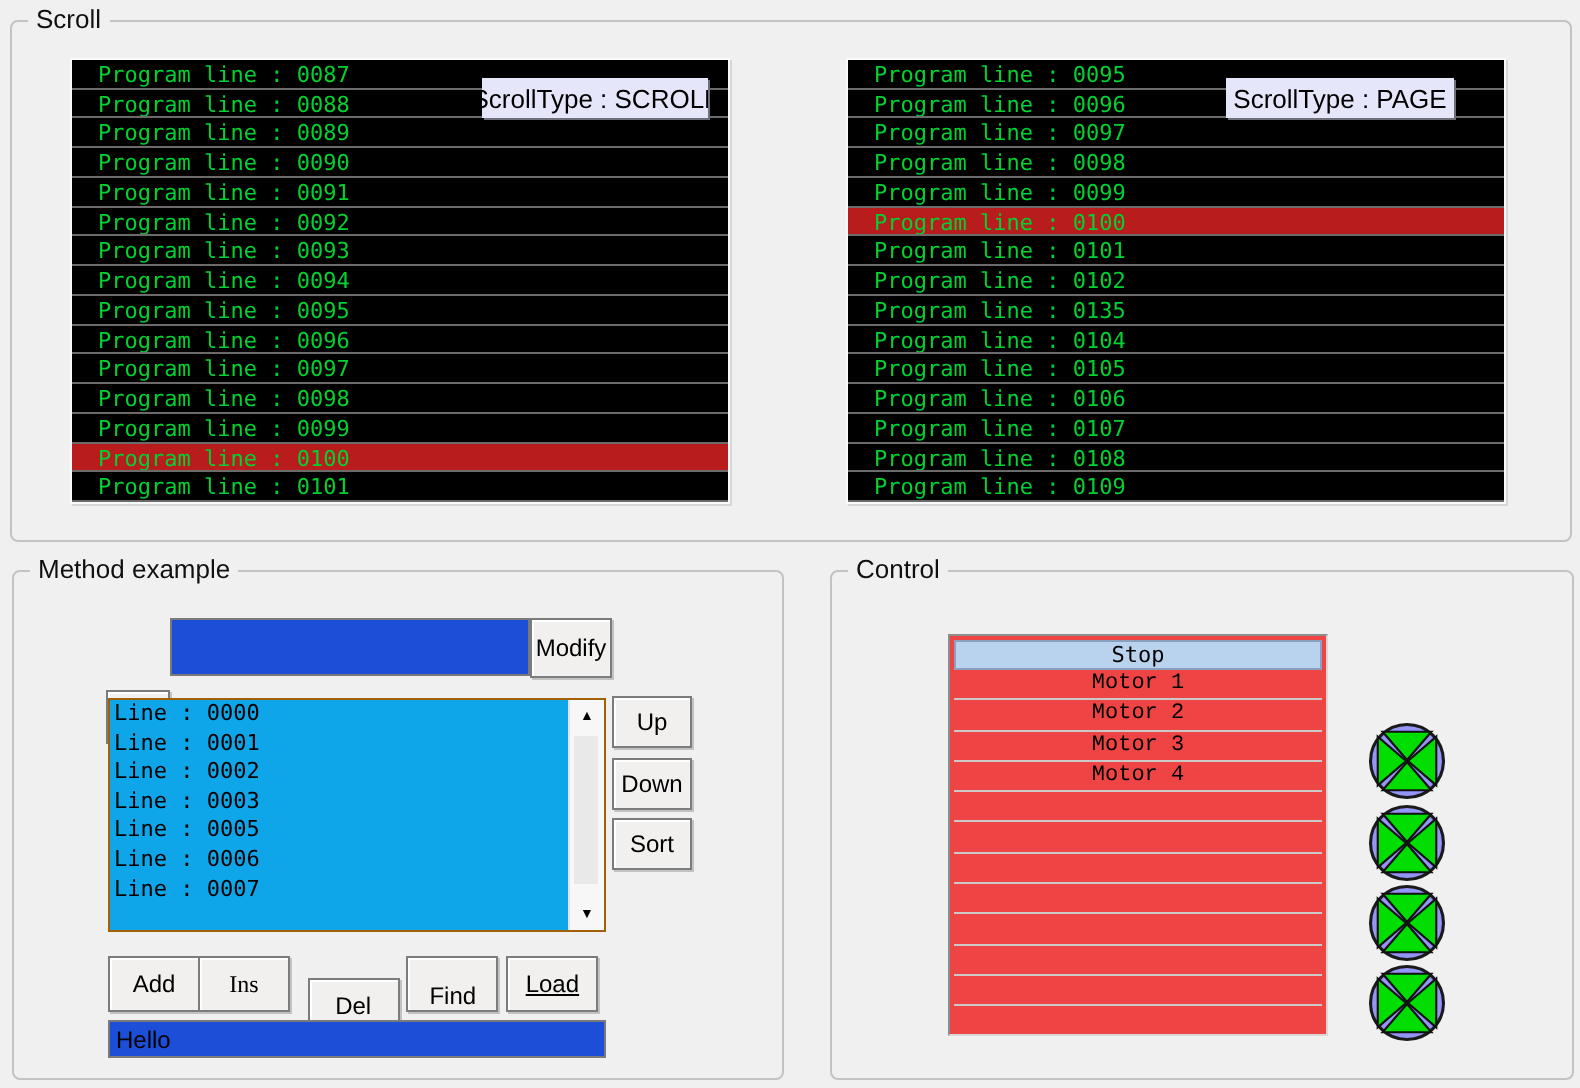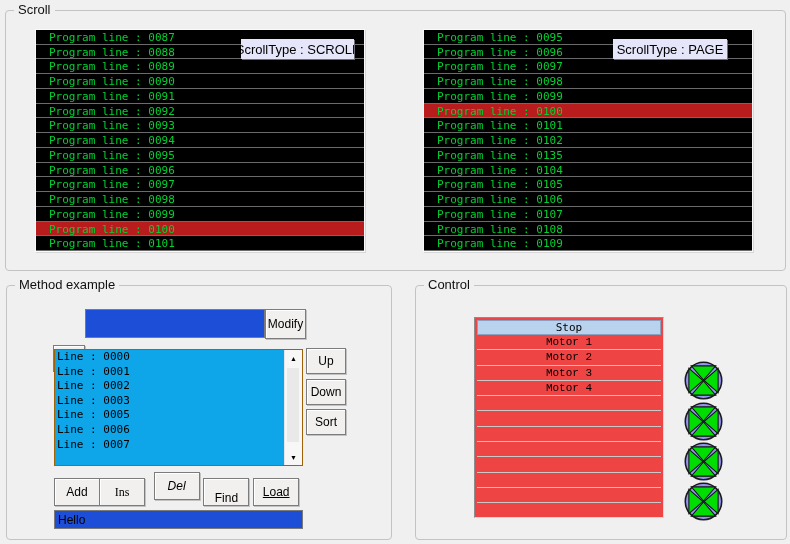--- a/index.html
+++ b/index.html
@@ -272,21 +272,21 @@
     <div>
 
         <div class="btn bottom-btn" style="left: 47px; width: 46px; height: 28px; top: 192px;">
           <span>Add</span>
         </div>
 
         <div class="btn bottom-btn" style="left: 92px; width: 46px; height: 28px; top: 192px; font-family: Liberation Serif, serif;">
           <span>Ins</span>
         </div>
 
-        <div class="btn bottom-btn" style="left: 146.6px; width: 46px; height: 28px; top: 186px; font-style: italic;">
+        <div class="btn bottom-btn" style="left: 146.6px; width: 46px; height: 28px; top: 203px;">
           <span>Del</span>
         </div>
 
         <div class="btn bottom-btn" style="left: 196.4px; width: 46px; height: 28px; top: 192px; align-items: flex-end;">
           <span>Find</span>
         </div>
 
         <div class="btn bottom-btn" style="left: 246.2px; width: 46px; height: 28px; top: 192px; text-decoration: underline;">
           <span>Load</span>
         </div>

